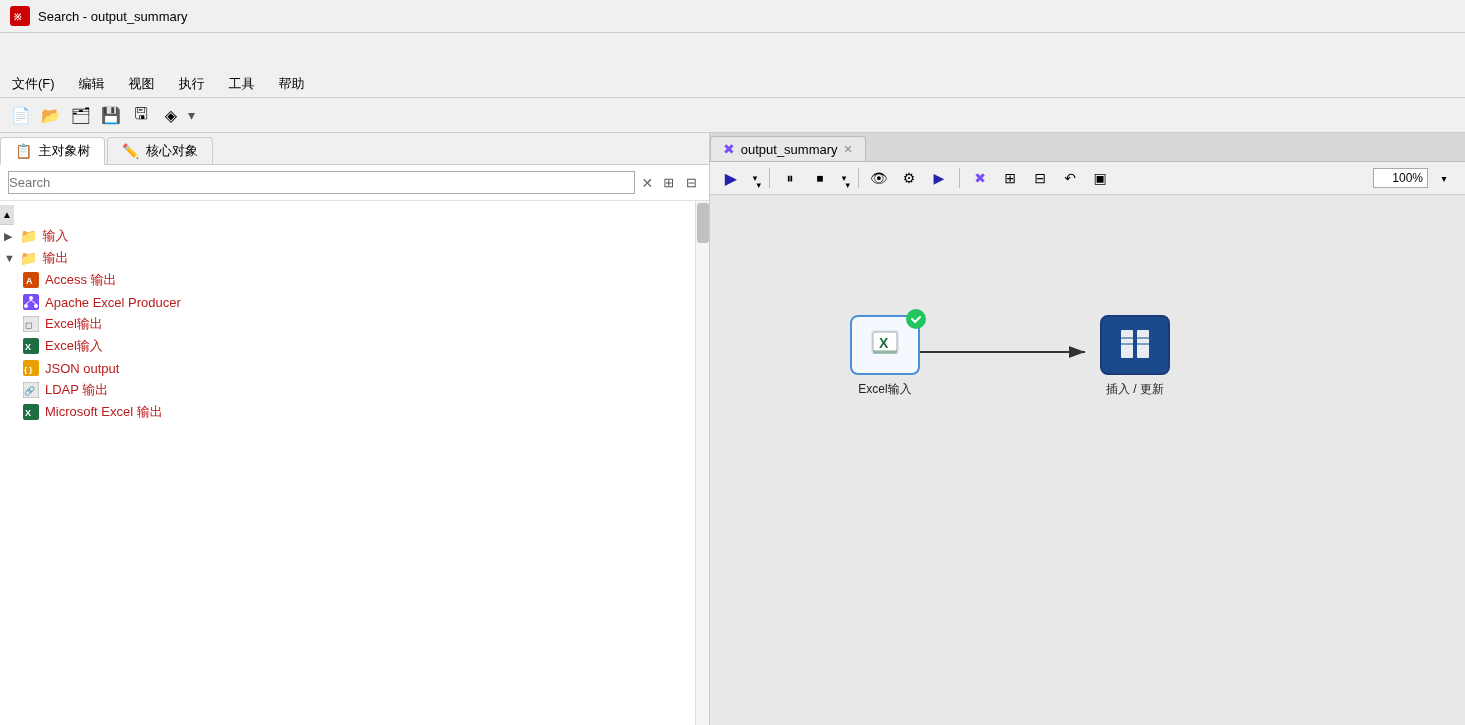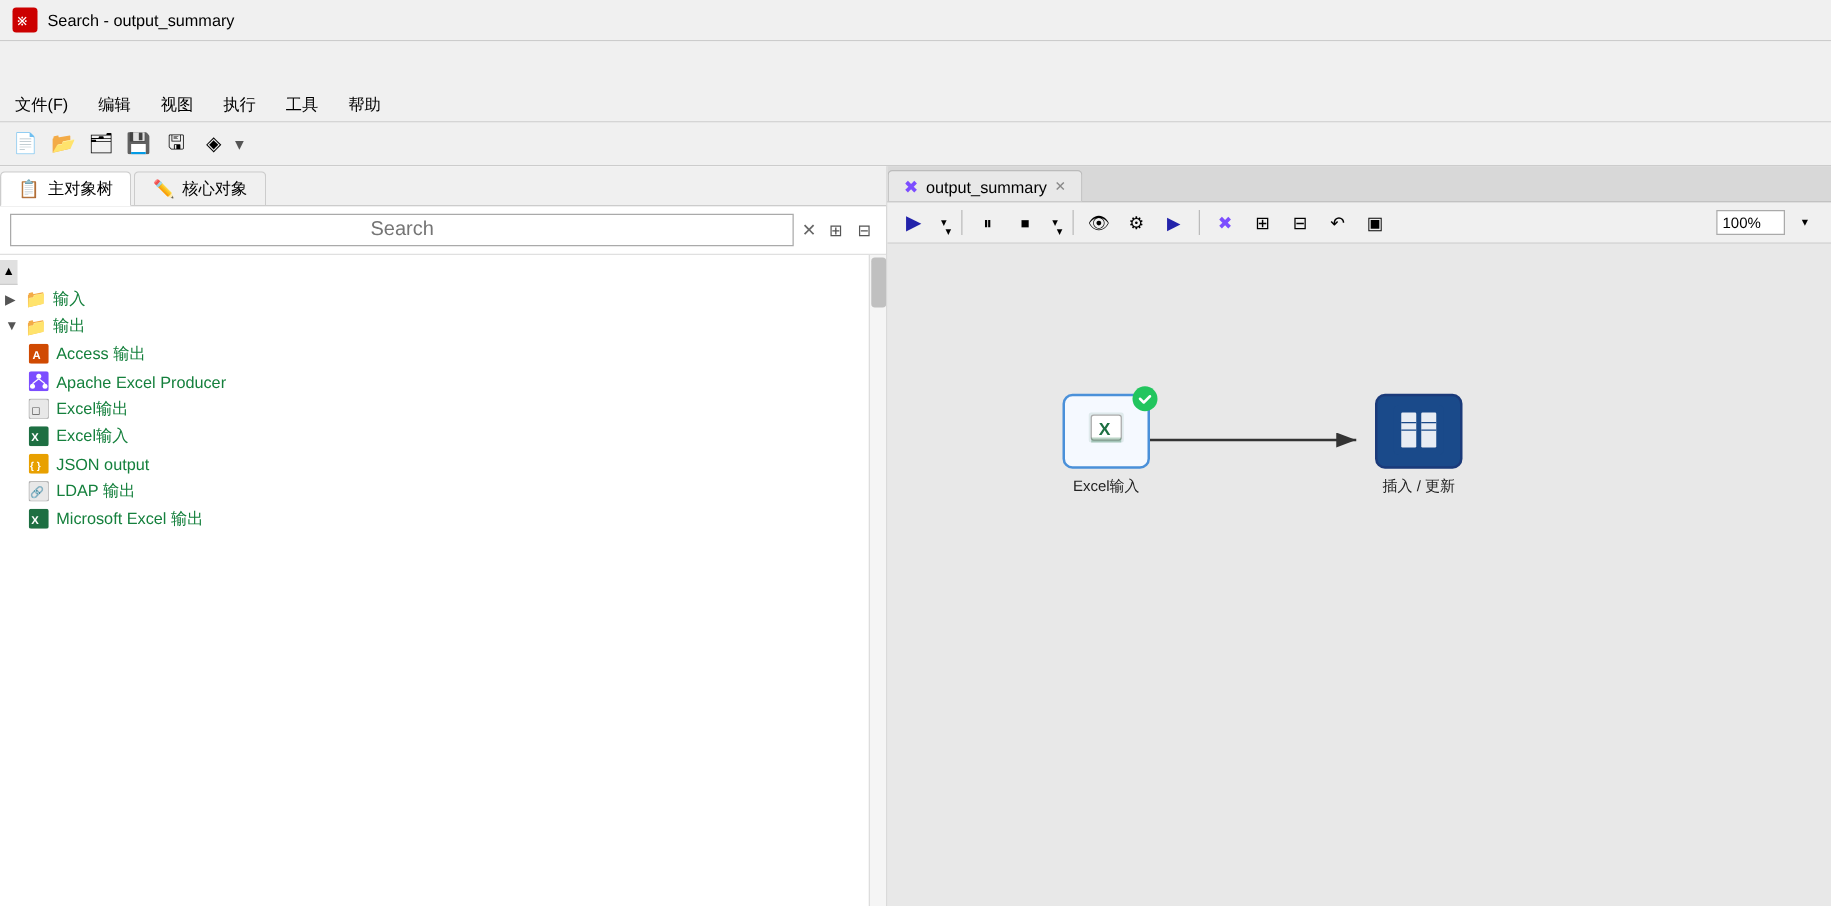--- a/index.html
+++ b/index.html
@@ -108,24 +108,23 @@
     .search-bar {
       padding: 6px 8px;
       display: flex;
       align-items: center;
       gap: 6px;
       border-bottom: 1px solid #e0e0e0;
     }
     .search-input {
       flex: 1;
       border: 1px solid #aaa;
-      padding: 3px 24px;
-      font-size: 16px;
+      padding: 3px 0;
+      font-size: 13px;
       outline: none;
-      text-align: center;
     }
     .search-clear {
       cursor: pointer;
       font-size: 14px;
       color: #666;
     }
     .search-icons {
       display: flex; gap: 4px;
     }
     .search-icon-btn {
@@ -178,21 +177,21 @@
       font-size: 14px;
     }
     .tree-item-icon {
       width: 18px;
       height: 18px;
       margin-right: 5px;
       flex-shrink: 0;
       display: flex; align-items: center; justify-content: center;
       font-size: 13px;
     }
-    .tree-label { font-size: 13px; color: #15803d; }
+    .tree-label { font-size: 13px; color: #b91c1c; }
 
     
     .right-panel {
       flex: 1;
       background: #e8e8e8;
       display: flex;
       flex-direction: column;
     }
 
     
@@ -260,21 +259,21 @@
       display: flex;
       align-items: center;
       gap: 3px;
       margin-left: auto;
     }
     .ct-zoom-input {
       width: 55px;
       border: 1px solid #aaa;
       padding: 2px 4px;
       font-size: 12px;
-      text-align: left;
+      text-align: right;
     }
 
     
     .canvas-area {
       flex: 1;
       background: #e8e8e8;
       position: relative;
       overflow: hidden;
     }
 

